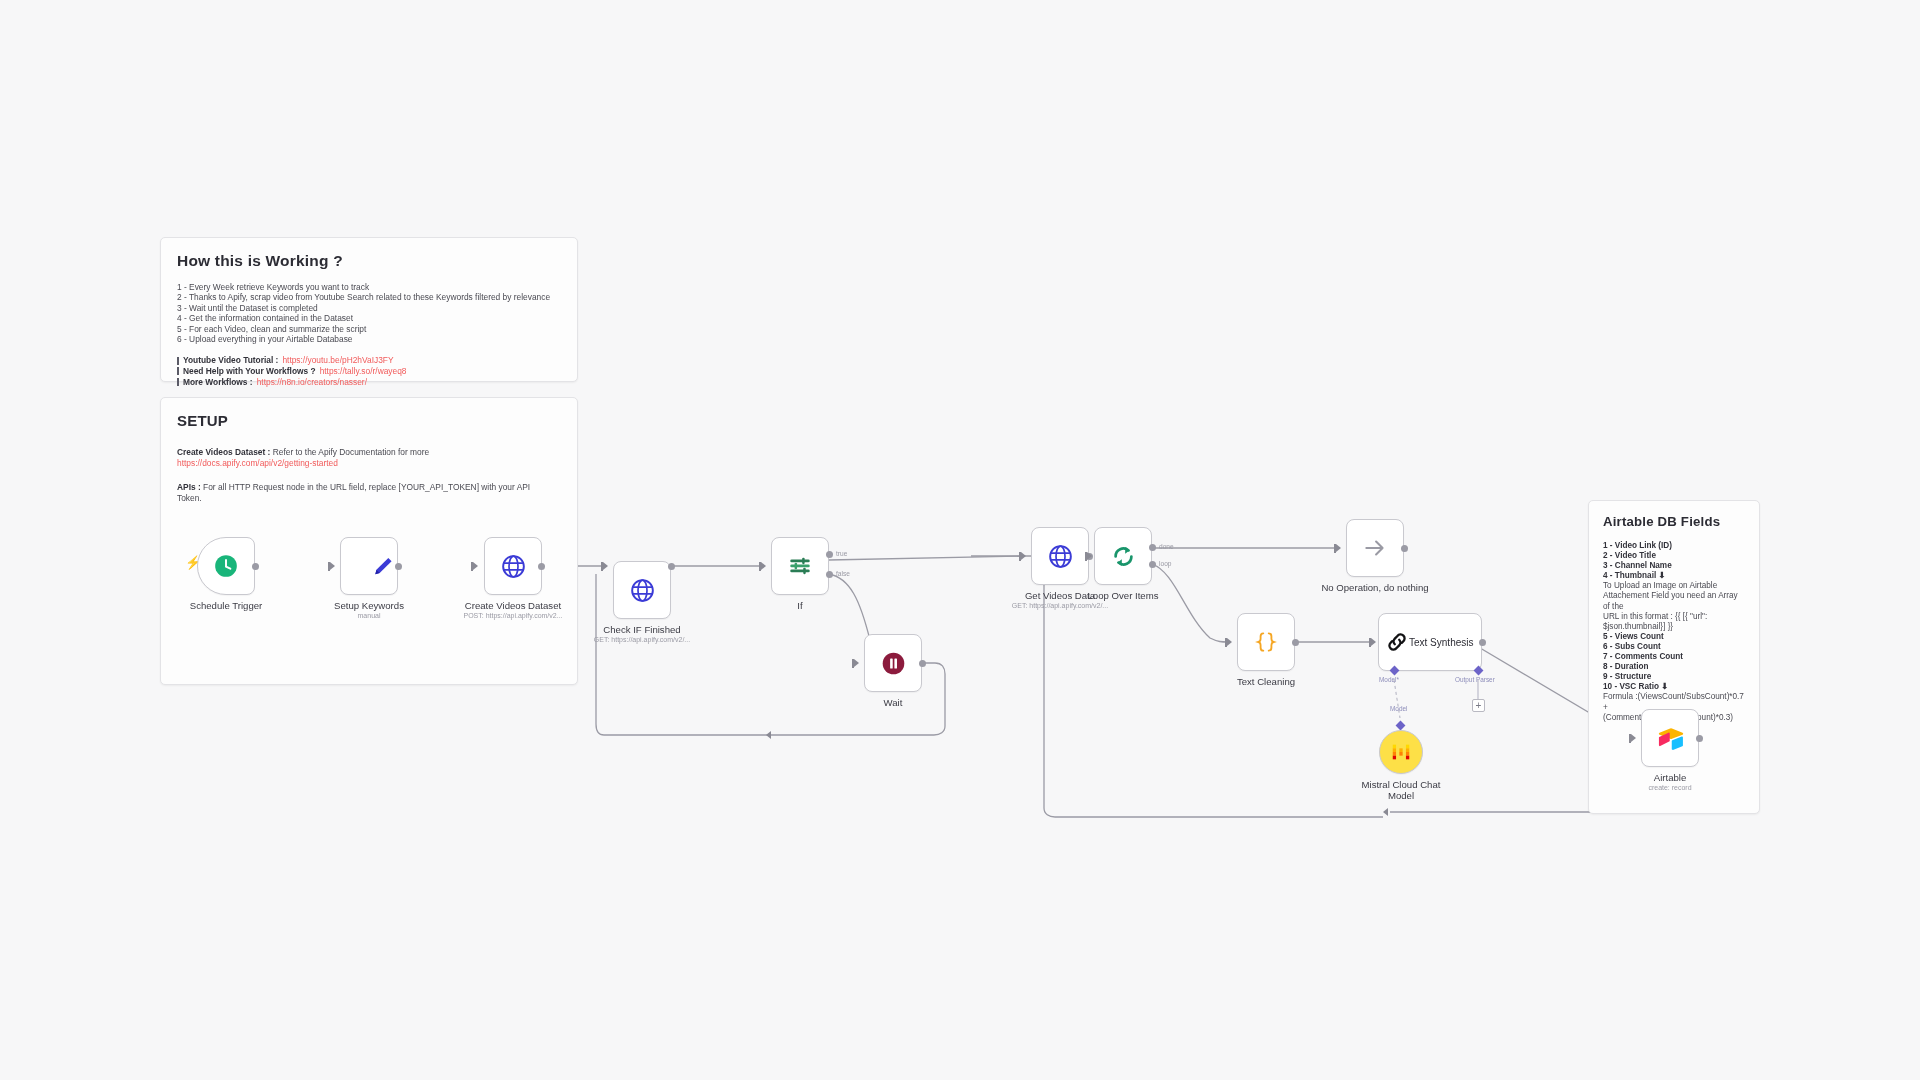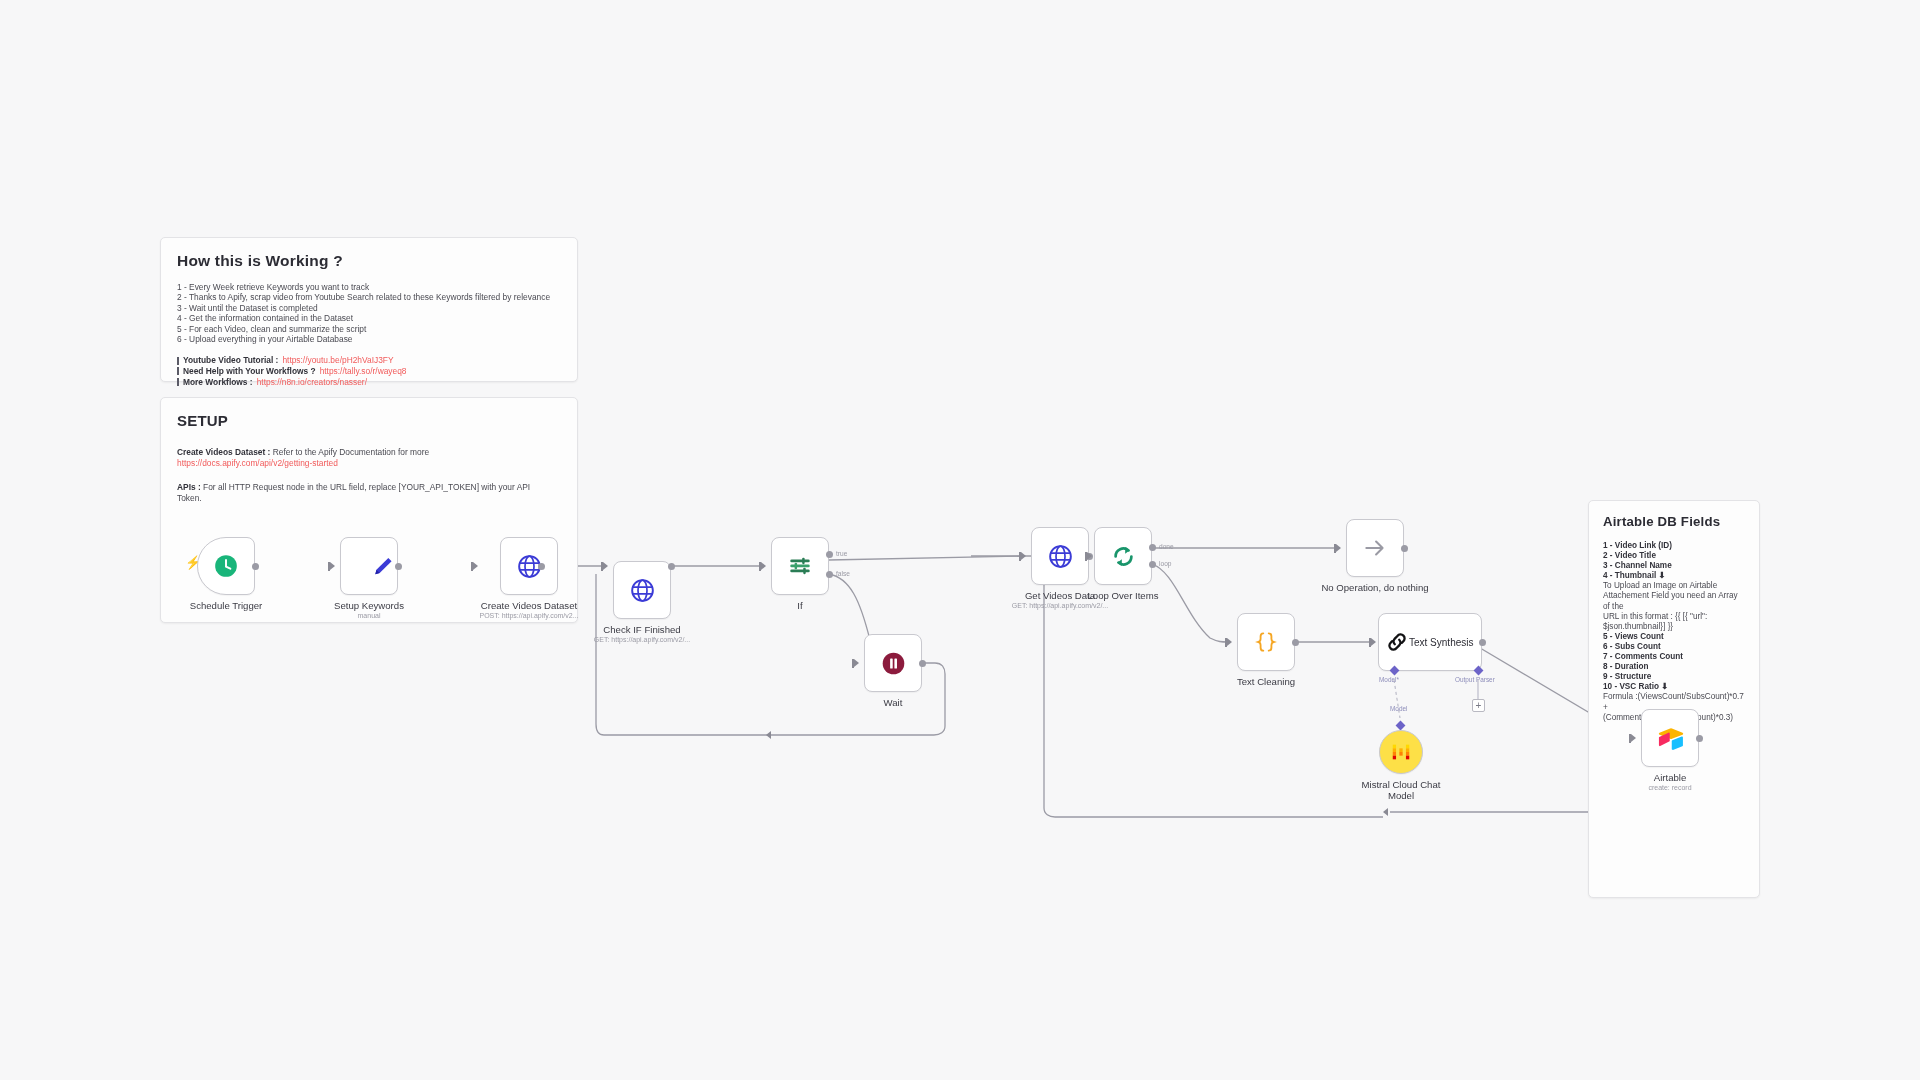--- a/index.html
+++ b/index.html
@@ -28,25 +28,25 @@
   .lnk { color: #f15a5a; }
   .b { font-weight: bold; color: #32323a; }
 
   #note-how { left: 160px; top: 237px; width: 418px; height: 145px; padding: 14px 16px 0 16px; }
   #note-how .note-title { font-size: 15.5px; margin-bottom: 12px; }
   #note-how .line { font-size: 8.4px; line-height: 10.4px; white-space: nowrap; }
   #note-how .links { margin-top: 11px; }
   #note-how .links .line { display: flex; align-items: center; gap: 4px; line-height: 10.6px; }
   #note-how .bar { display:inline-block; width:2px; height:8px; background:#5a5a66; }
 
-  #note-setup { left: 160px; top: 397px; width: 418px; height: 226px; padding: 14px 28px 0 16px; }
+  #note-setup { left: 160px; top: 397px; width: 418px; height: 288px; padding: 14px 28px 0 16px; }
   #note-setup .note-title { font-size: 15px; margin-bottom: 18px; }
   #note-setup .para { font-size: 8.4px; line-height: 11px; margin-bottom: 13px; }
 
-  #note-airtable { left: 1588px; top: 500px; width: 172px; height: 398px; padding: 13px 14px 16px 14px; }
+  #note-airtable { left: 1588px; top: 500px; width: 172px; height: 314px; padding: 13px 14px 16px 14px; }
   #note-airtable .note-title { font-size: 13.2px; margin-bottom: 12px; }
   #note-airtable .line { font-size: 8.2px; line-height: 10.1px; }
 
   
   .node {
     position: absolute;
     width: 58px; height: 58px;
     background: #ffffff;
     border: 1.2px solid #c9c9cf;
     border-radius: 8px;
@@ -199,21 +199,21 @@
       <path d="M4 19.5l1-4 11-11 3 3-11 11z" fill="#3b3bd6"></path>
       <path d="M4 19.5l1-4 1.5 1.5 1.5 1.5z" fill="#2222a8"></path>
     </svg>
     <div class="node-label">Setup Keywords</div>
     <div class="node-sub">manual</div>
   </div>
   <div class="dot" style="left:395px; top:563px;"></div>
 
   <div class="arrow-bar" style="left:471px; top:562px;"></div>
   <div class="arrow" style="left:473px; top:562px;"></div>
-  <div class="node" style="left:500px; top:537px;">
+  <div class="node" style="left:484px; top:537px;">
     <svg width="27" height="27" viewBox="0 0 24 24">
       <circle cx="12" cy="12" r="9.2" fill="none" stroke="#3b3bd6" stroke-width="1.7"></circle>
       <ellipse cx="12" cy="12" rx="4" ry="9.2" fill="none" stroke="#3b3bd6" stroke-width="1.5"></ellipse>
       <path d="M3 9h18M3 15h18" stroke="#3b3bd6" stroke-width="1.5"></path>
     </svg>
     <div class="node-label">Create Videos Dataset</div>
     <div class="node-sub">POST: https://api.apify.com/v2...</div>
   </div>
   <div class="dot" style="left:538px; top:563px;"></div>
 

